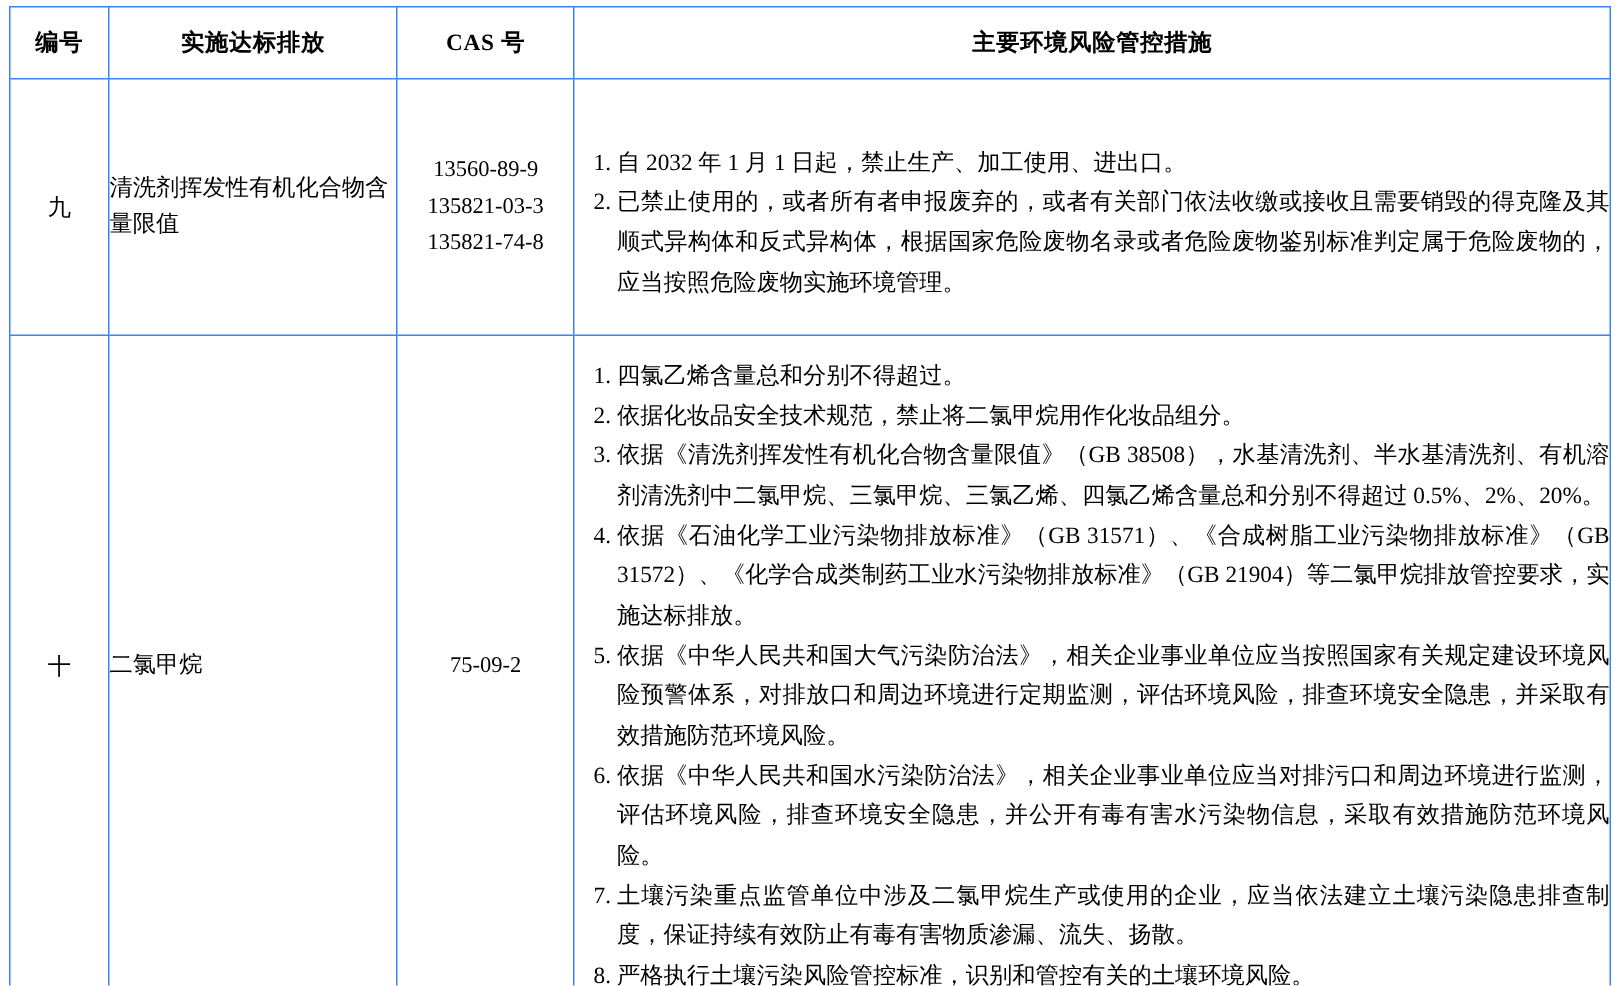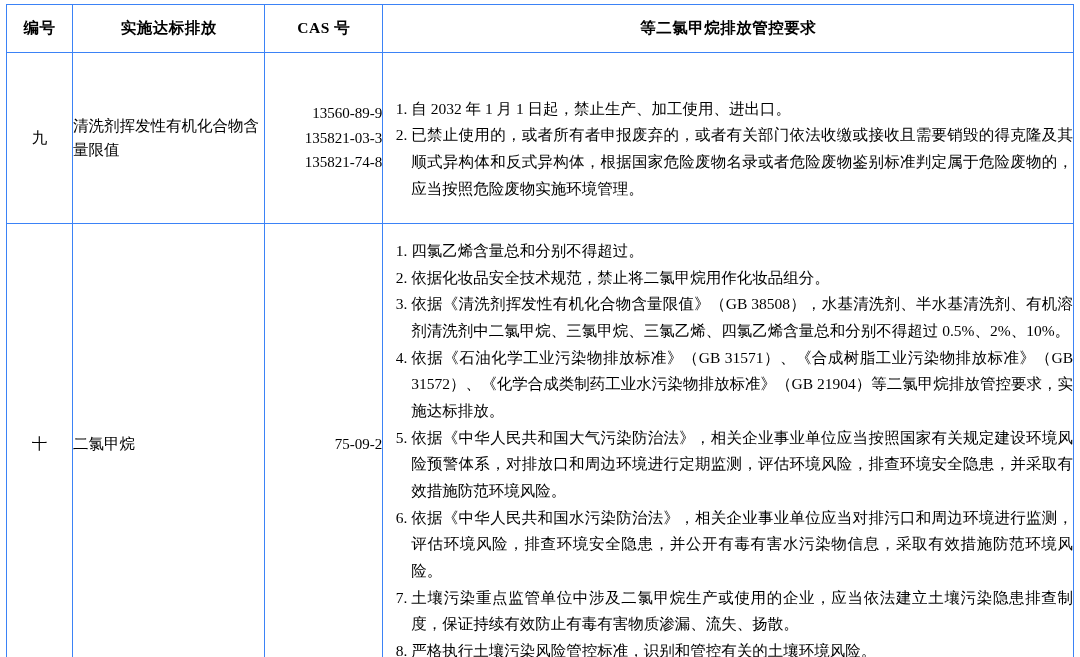--- a/index.html
+++ b/index.html
@@ -52,21 +52,21 @@
     line-height: 1.55;
     padding: 0 10px 0 12px;
     text-align: left;
   }
   .cell-cas {
     text-align: center;
     font-size: 15px;
     line-height: 1.65;
     font-family: "Liberation Serif", "DejaVu Serif", serif;
   }
-  .cell-cas .cas-line { display: block; text-align: right; }
+  .cell-cas .cas-line { display: block; }
   .cell-meas {
     padding: 10px 14px 10px 10px;
     vertical-align: top;
     font-size: 15.5px;
     line-height: 1.72;
   }
   .row-deca .cell-meas { padding-top: 22px; }
   .row-dcm  .cell-meas { padding-top: 14px; }
 
   ol.measures {
@@ -101,21 +101,21 @@
       <col class="col-no">
       <col class="col-name">
       <col class="col-cas">
       <col class="col-meas">
     </colgroup>
     <thead>
       <tr>
         <th>编号</th>
         <th>实施达标排放</th>
         <th>CAS 号</th>
-        <th>等二氯甲烷排放管控要求</th>
+        <th>主要环境风险管控措施</th>
       </tr>
     </thead>
     <tbody>
       <tr class="row-deca">
         <td class="cell-no">九</td>
         <td class="cell-name">清洗剂挥发性有机化合物含量限值</td>
         <td class="cell-cas">
           <span class="cas-line">13560-89-9</span>
           <span class="cas-line">135821-03-3</span>
           <span class="cas-line">135821-74-8</span>
@@ -144,21 +144,21 @@
             <li>
               <span class="num">1.</span>
               <span>四氯乙烯含量总和分别不得超过。</span>
             </li>
             <li>
               <span class="num">2.</span>
               <span>依据化妆品安全技术规范，禁止将二氯甲烷用作化妆品组分。</span>
             </li>
             <li>
               <span class="num">3.</span>
-              <span>依据《清洗剂挥发性有机化合物含量限值》（GB 38508），水基清洗剂、半水基清洗剂、有机溶剂清洗剂中二氯甲烷、三氯甲烷、三氯乙烯、四氯乙烯含量总和分别不得超过 0.5%、2%、10%。</span>
+              <span>依据《清洗剂挥发性有机化合物含量限值》（GB 38508），水基清洗剂、半水基清洗剂、有机溶剂清洗剂中二氯甲烷、三氯甲烷、三氯乙烯、四氯乙烯含量总和分别不得超过 0.5%、2%、20%。</span>
             </li>
             <li>
               <span class="num">4.</span>
               <span>依据《石油化学工业污染物排放标准》（GB 31571）、《合成树脂工业污染物排放标准》（GB 31572）、《化学合成类制药工业水污染物排放标准》（GB 21904）等二氯甲烷排放管控要求，实施达标排放。</span>
             </li>
             <li>
               <span class="num">5.</span>
               <span>依据《中华人民共和国大气污染防治法》，相关企业事业单位应当按照国家有关规定建设环境风险预警体系，对排放口和周边环境进行定期监测，评估环境风险，排查环境安全隐患，并采取有效措施防范环境风险。</span>
             </li>
             <li>

